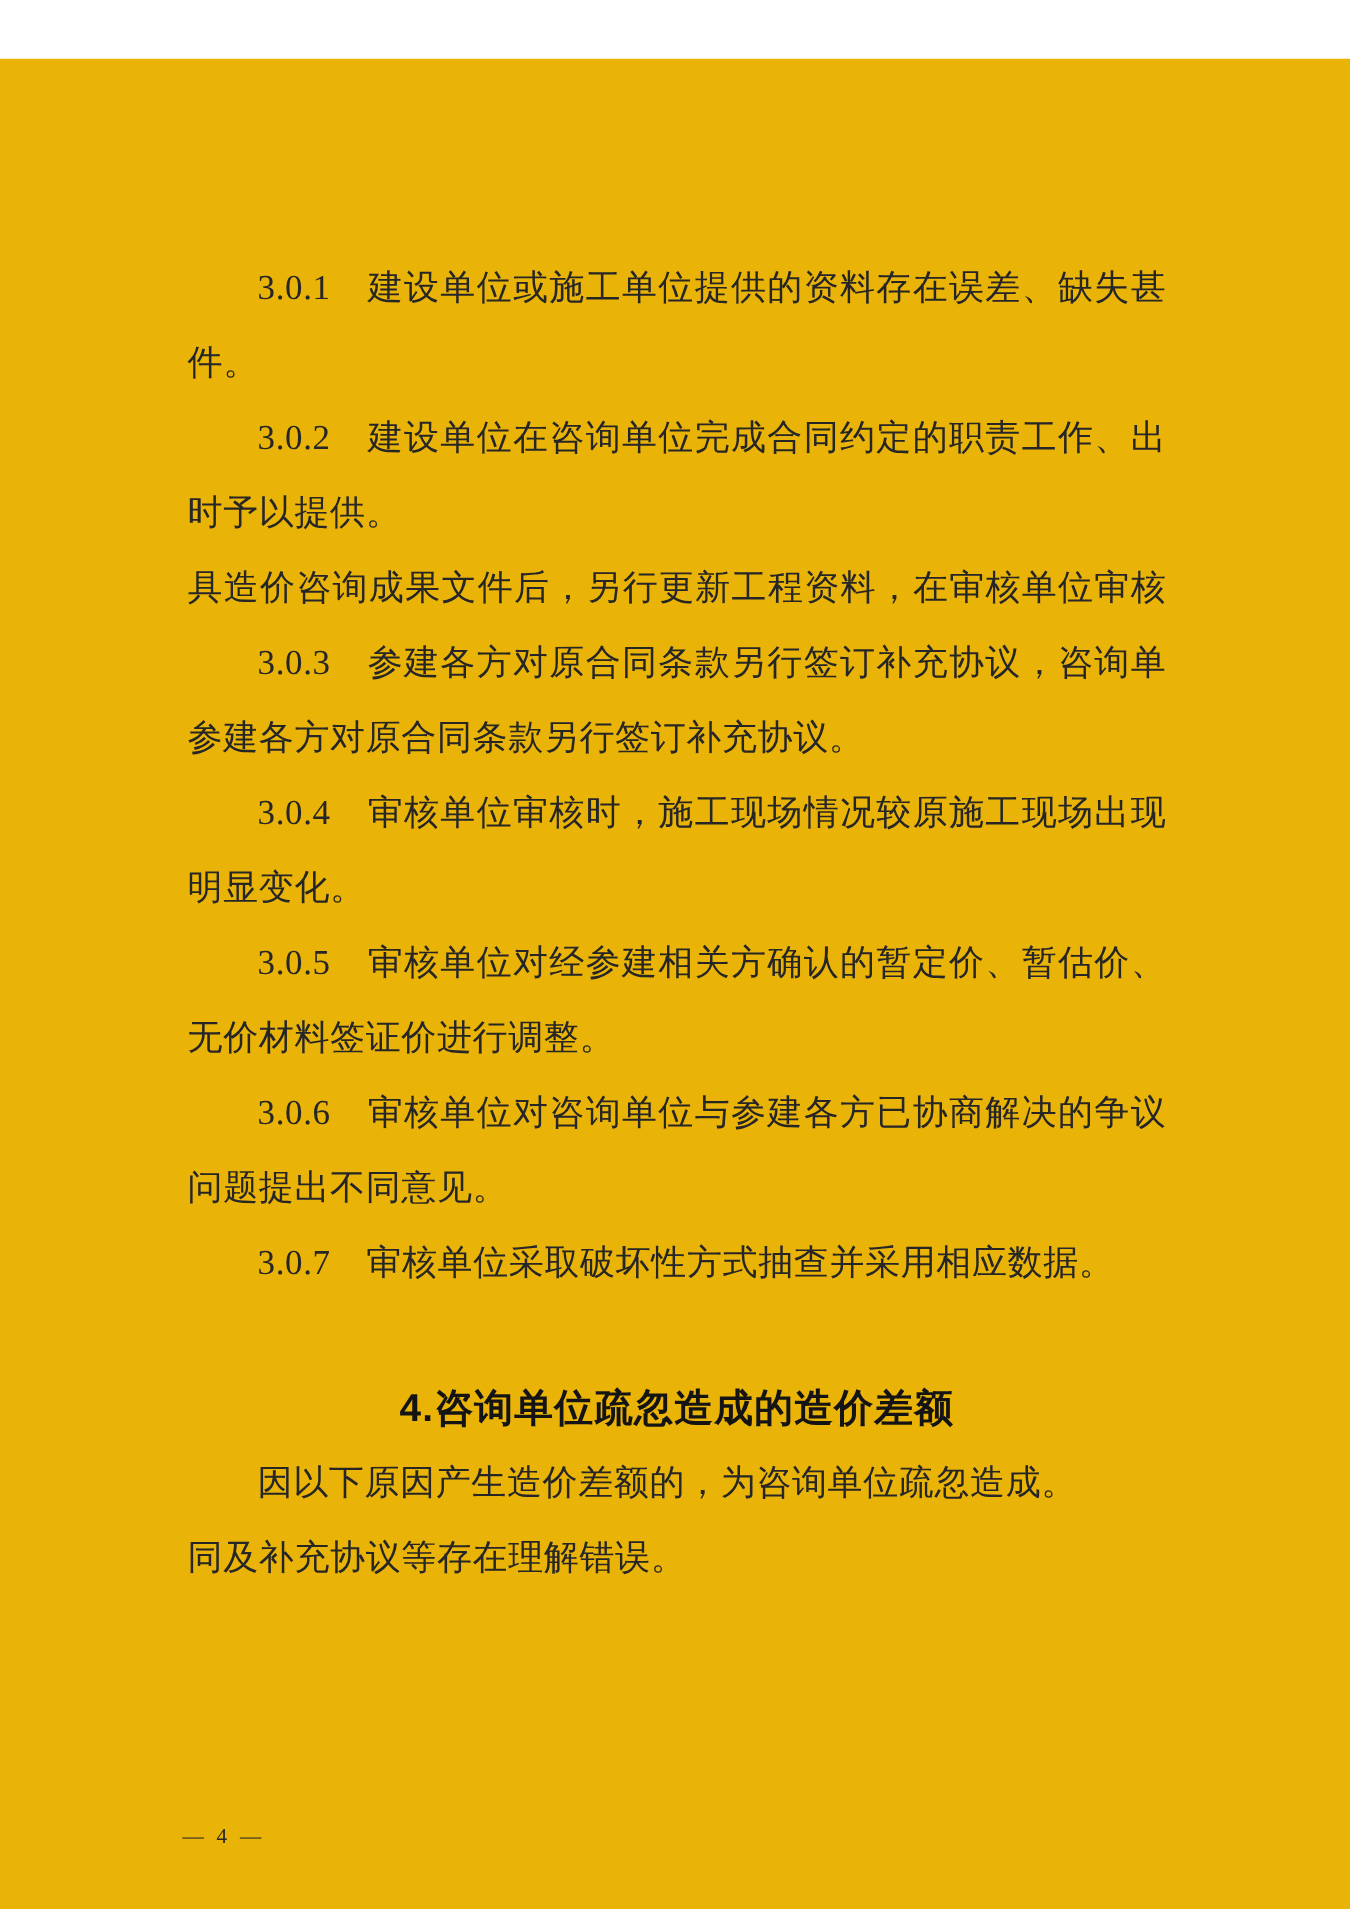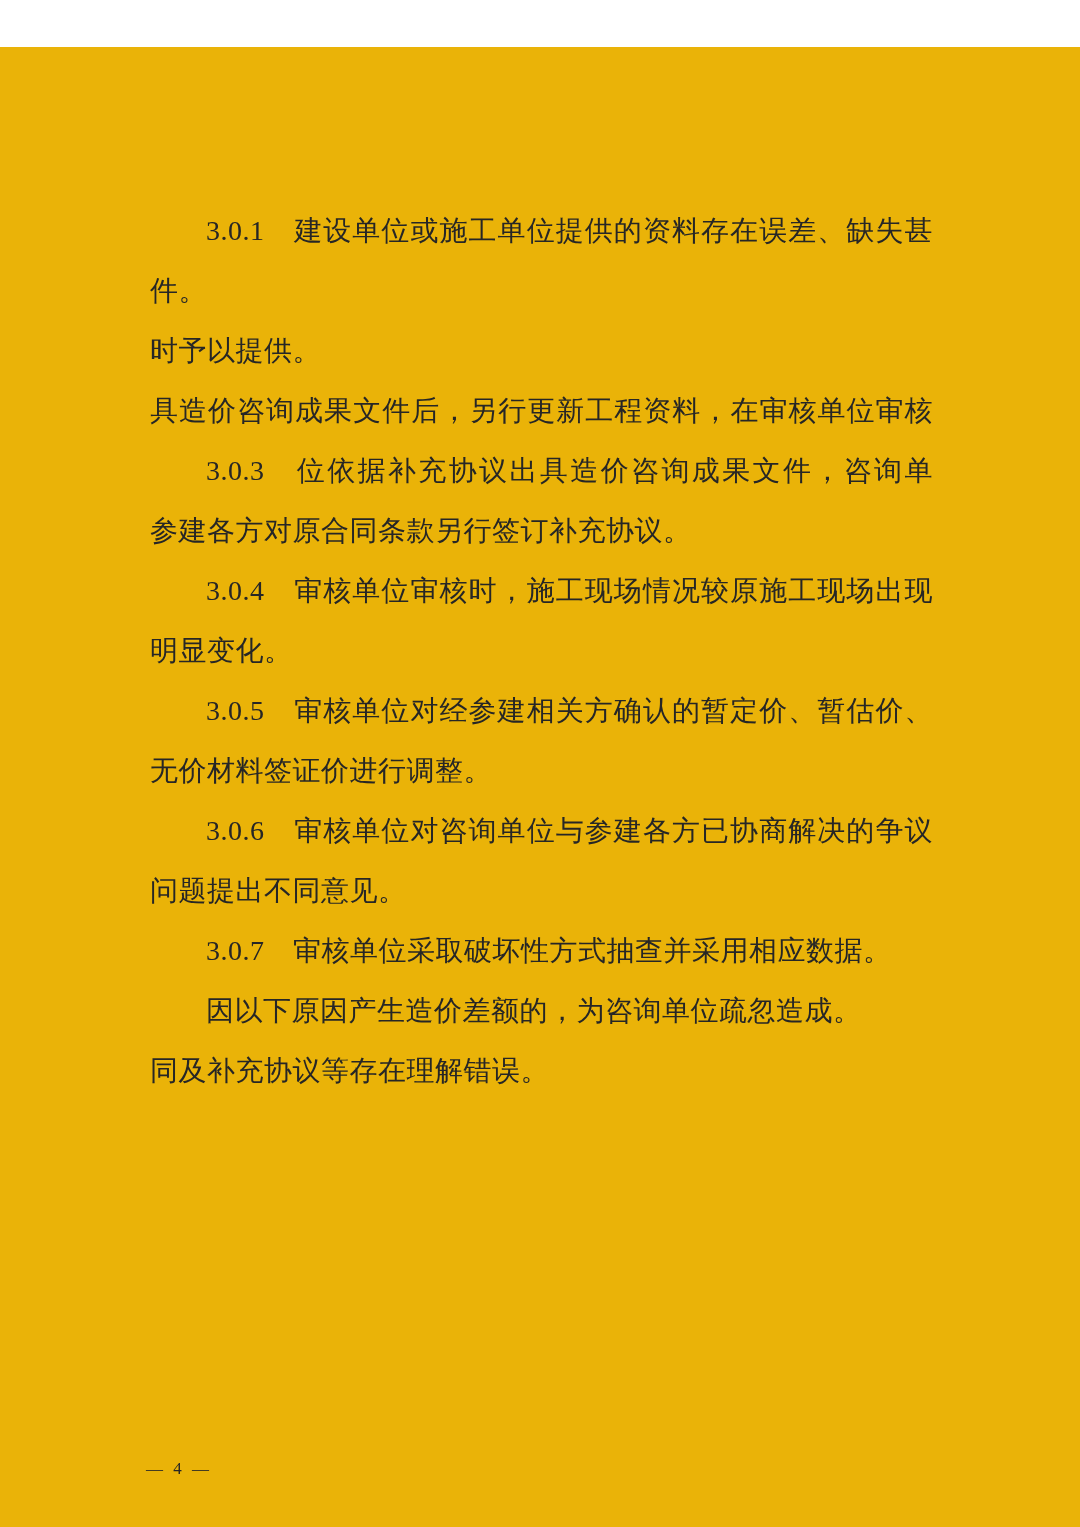--- a/index.html
+++ b/index.html
@@ -56,37 +56,39 @@
 </style>
 </head>
 <body>
 
 <div class="page">
   <div class="content">
 
     <div class="ln ind j">3.0.1　建设单位或施工单位提供的资料存在误差、缺失甚</div>
     <div class="ln">件。</div>
 
+    <div class="ln ind j">3.0.2　建设单位在咨询单位完成合同约定的职责工作、出</div>
     <div class="ln">时予以提供。</div>
     <div class="ln j">具造价咨询成果文件后，另行更新工程资料，在审核单位审核</div>
 
-    <div class="ln ind j">3.0.3　位依据补充协议出具造价咨询成果文件，咨询单</div>
+    <div class="ln ind j">3.0.3　参建各方对原合同条款另行签订补充协议，咨询单</div>
     <div class="ln">参建各方对原合同条款另行签订补充协议。</div>
 
     <div class="ln ind j">3.0.4　审核单位审核时，施工现场情况较原施工现场出现</div>
     <div class="ln">明显变化。</div>
 
     <div class="ln ind j">3.0.5　审核单位对经参建相关方确认的暂定价、暂估价、</div>
     <div class="ln">无价材料签证价进行调整。</div>
 
     <div class="ln ind j">3.0.6　审核单位对咨询单位与参建各方已协商解决的争议</div>
     <div class="ln">问题提出不同意见。</div>
 
     <div class="ln ind">3.0.7　审核单位采取破坏性方式抽查并采用相应数据。</div>
 
+    <div class="heading">4.咨询单位疏忽造成的造价差额</div>
 
     <div class="ln ind">因以下原因产生造价差额的，为咨询单位疏忽造成。</div>
 
     <div class="ln">同及补充协议等存在理解错误。</div>
 
   </div>
 
   <div class="footer">— 4 —</div>
 </div>
 

